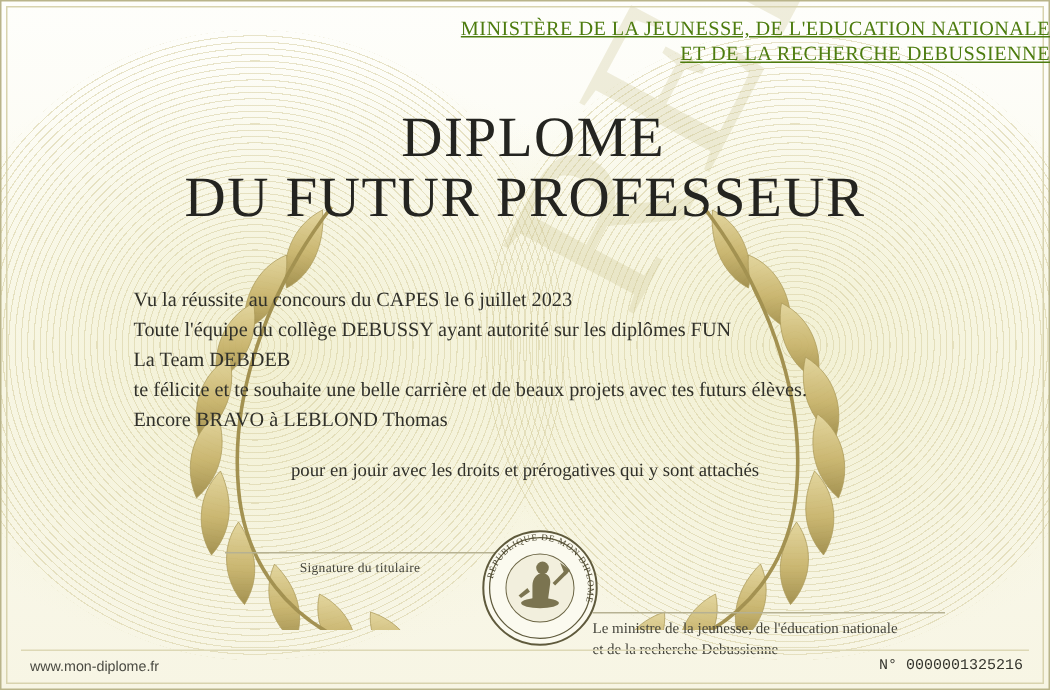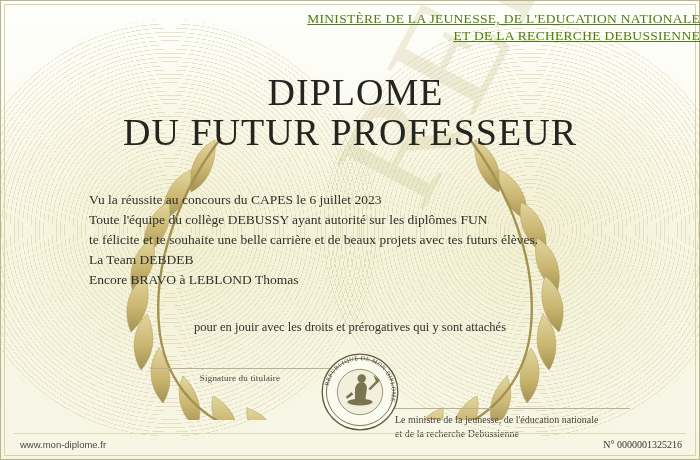--- a/index.html
+++ b/index.html
@@ -144,21 +144,21 @@
     line-height: 20px;
     color: #30302a;
     margin-left: 29px;
   }
   .body-text .ln { display: block; white-space: nowrap; }
 
   .rights {
     position: absolute;
     left: 0;
     right: 0;
-    top: 320px;
+    top: 306px;
     text-align: center;
     font-size: 12.5px;
     color: #30302a;
   }
 
   
   .sig-left {
     position: absolute;
     left: 150px;
     top: 368px;
@@ -205,21 +205,21 @@
     font-size: 9.5px;
     color: #4a4a42;
     font-family: "Liberation Sans", sans-serif;
   }
   .footer-right {
     position: absolute;
     right: 18px;
     bottom: 10px;
     font-size: 10px;
     color: #35352e;
-    font-family: Liberation Serif, serif;
+    font-family: Liberation Mono, monospace;
   }
   .footer-rule {
     position: absolute;
     left: 14px;
     right: 14px;
     bottom: 26px;
     border-top: 1px solid #ddd8b5;
   }
 </style>
 </head>
@@ -284,22 +284,22 @@
       <span>Ministère de la Jeunesse, de l'Education Nationale</span>
       <span class="line2">et de la Recherche Debussienne</span>
     </div>
 
     <div class="title1">DIPLOME</div>
     <div class="title2">DU FUTUR PROFESSEUR</div>
 
     <div class="body-text">
       <span class="ln">Vu la réussite au concours du CAPES le 6 juillet 2023</span>
       <span class="ln">Toute l'équipe du collège DEBUSSY ayant autorité sur les diplômes FUN</span>
+      <span class="ln">La Team DEBDEB</span>
       <span class="ln">te félicite et te souhaite une belle carrière et de beaux projets avec tes futurs élèves.</span>
-      <span class="ln">La Team DEBDEB</span>
       <span class="ln">Encore BRAVO à LEBLOND Thomas</span>
     </div>
 
     <div class="rights">pour en jouir avec les droits et prérogatives qui y sont attachés</div>
 
     <div class="sig-left">
       <div class="rule"></div>
       <div>Signature du titulaire</div>
     </div>
 

